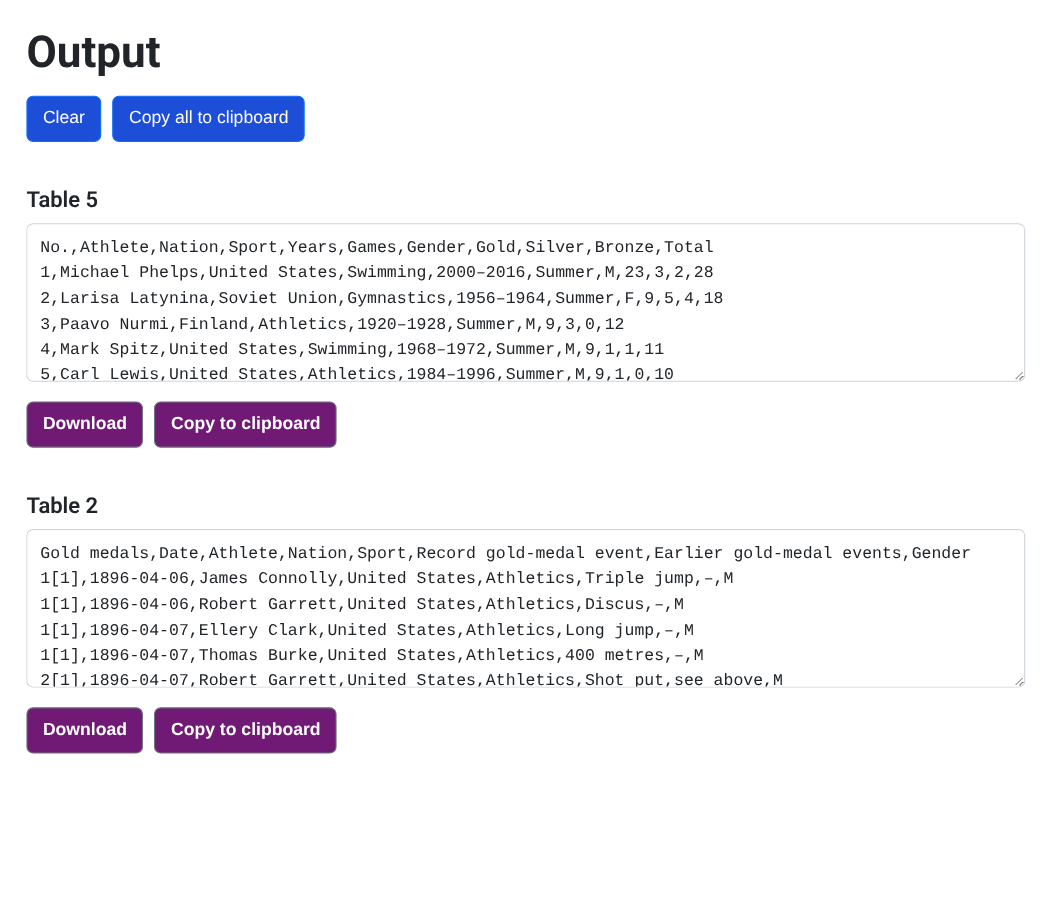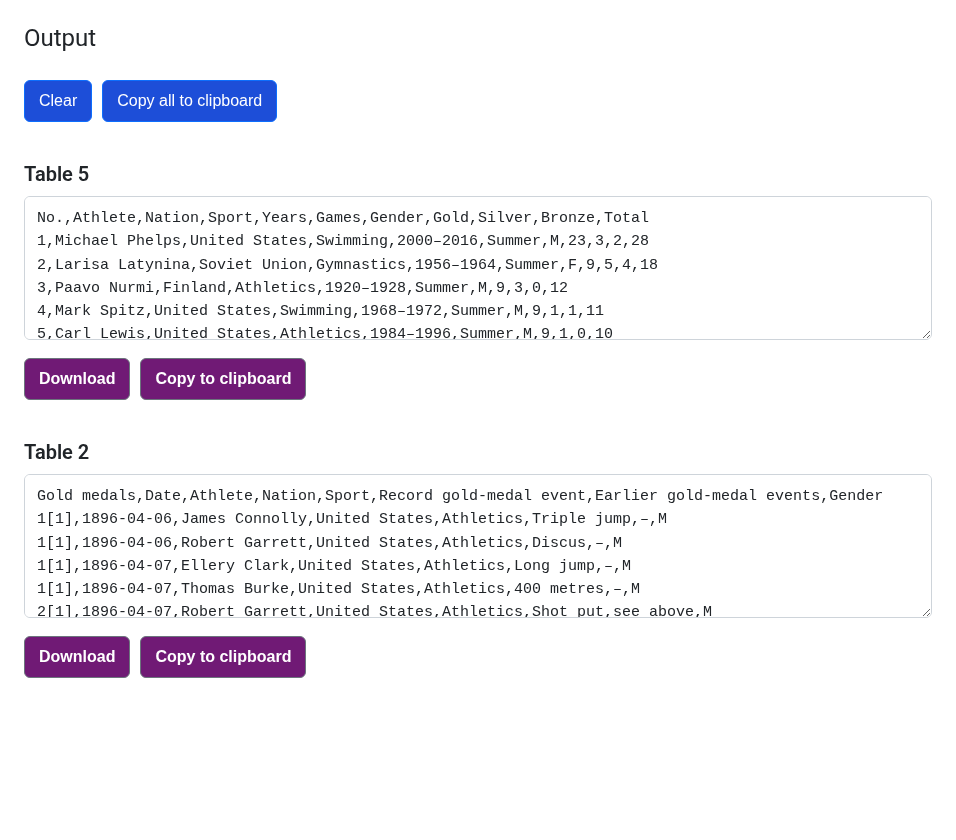--- a/index.html
+++ b/index.html
@@ -7,23 +7,23 @@
       margin: 0;
       padding: 0;
     }
     body {
       font-family: -apple-system, BlinkMacSystemFont, "Segoe UI", Roboto, "Helvetica Neue", Arial, sans-serif;
       padding: 24px;
       background: #fff;
       color: #212529;
     }
     h2.output-heading {
-      font-size: 24px;
-      font-weight: 400;
-      margin-bottom: 28px;
+      font-size: 40px;
+      font-weight: 700;
+      margin-bottom: 16px;
     }
     .btn {
       display: inline-block;
       font-size: 16px;
       font-weight: 400;
       line-height: 1.5;
       text-align: center;
       border: 1px solid transparent;
       padding: 8px 14px;
       border-radius: 6px;

